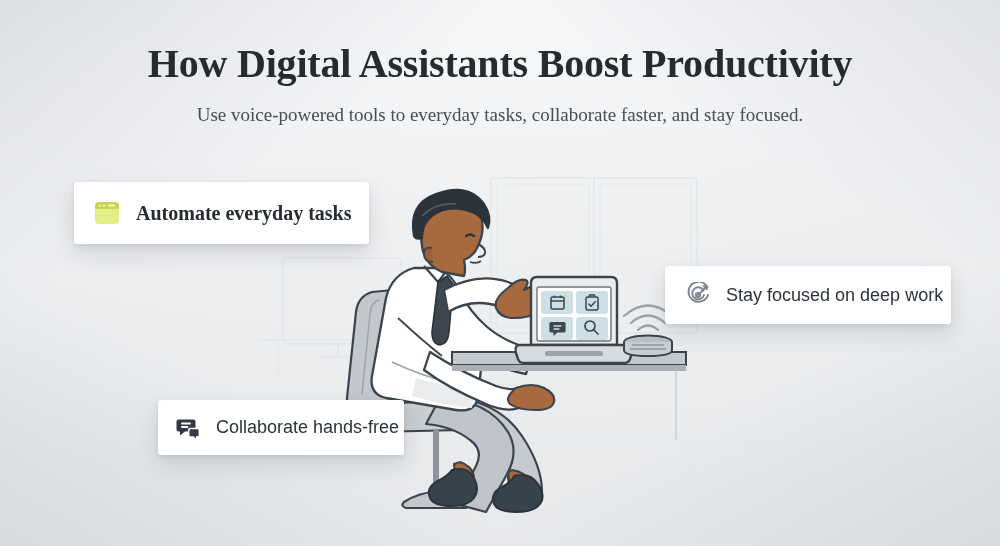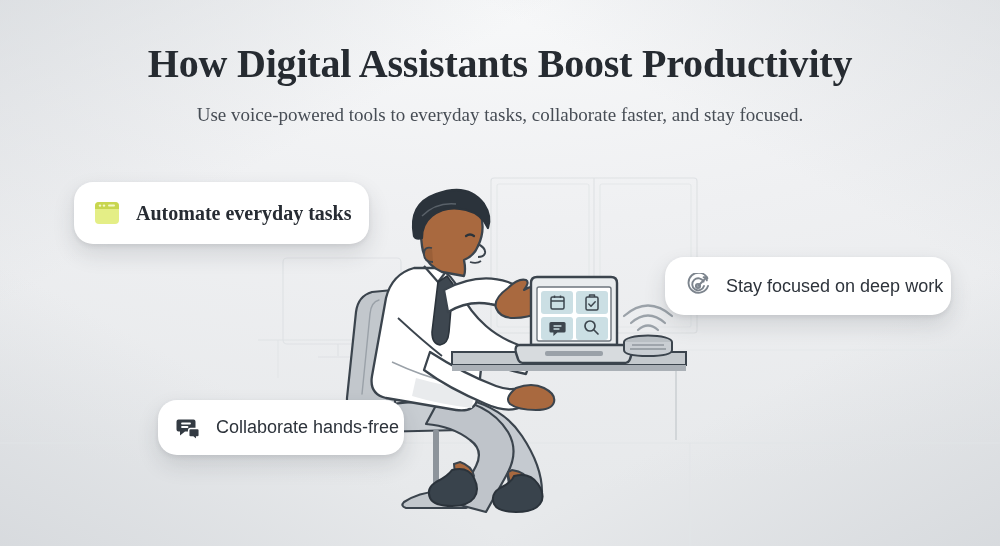--- a/index.html
+++ b/index.html
@@ -55,21 +55,21 @@
 
   
   #illo { position: absolute; left: 0; top: 0; z-index: 2; }
 
   
   .badge {
     position: absolute;
     display: flex;
     align-items: center;
     background: #ffffff;
-    border-radius: 19px;
+    border-radius: 3px;
     box-shadow: 0 10px 22px rgba(40,48,58,.14), 0 2px 5px rgba(40,48,58,.09);
     z-index: 9;
     box-sizing: border-box;
   }
   .badge .bicon {
     display: flex; align-items: center; justify-content: center;
     flex: 0 0 auto;
   }
   .badge .blabel { white-space: nowrap; }
 
@@ -79,21 +79,21 @@
     padding: 0 20px;
   }
   #badge-automate .blabel {
     font-family: "Liberation Serif", serif;
     font-weight: bold;
     font-size: 20px;
     color: #272c33;
     margin-left: 16px;
   }
   #badge-focus {
-    left: 665px; top: 257px;
+    left: 665px; top: 266px;
     width: 286px; height: 58px;
     padding: 8px 20px;
   }
   #badge-focus .blabel {
     font-family: "Liberation Sans", sans-serif;
     font-weight: normal;
     font-size: 18px;
     color: #2d333b;
     margin-left: 15px;
   }

